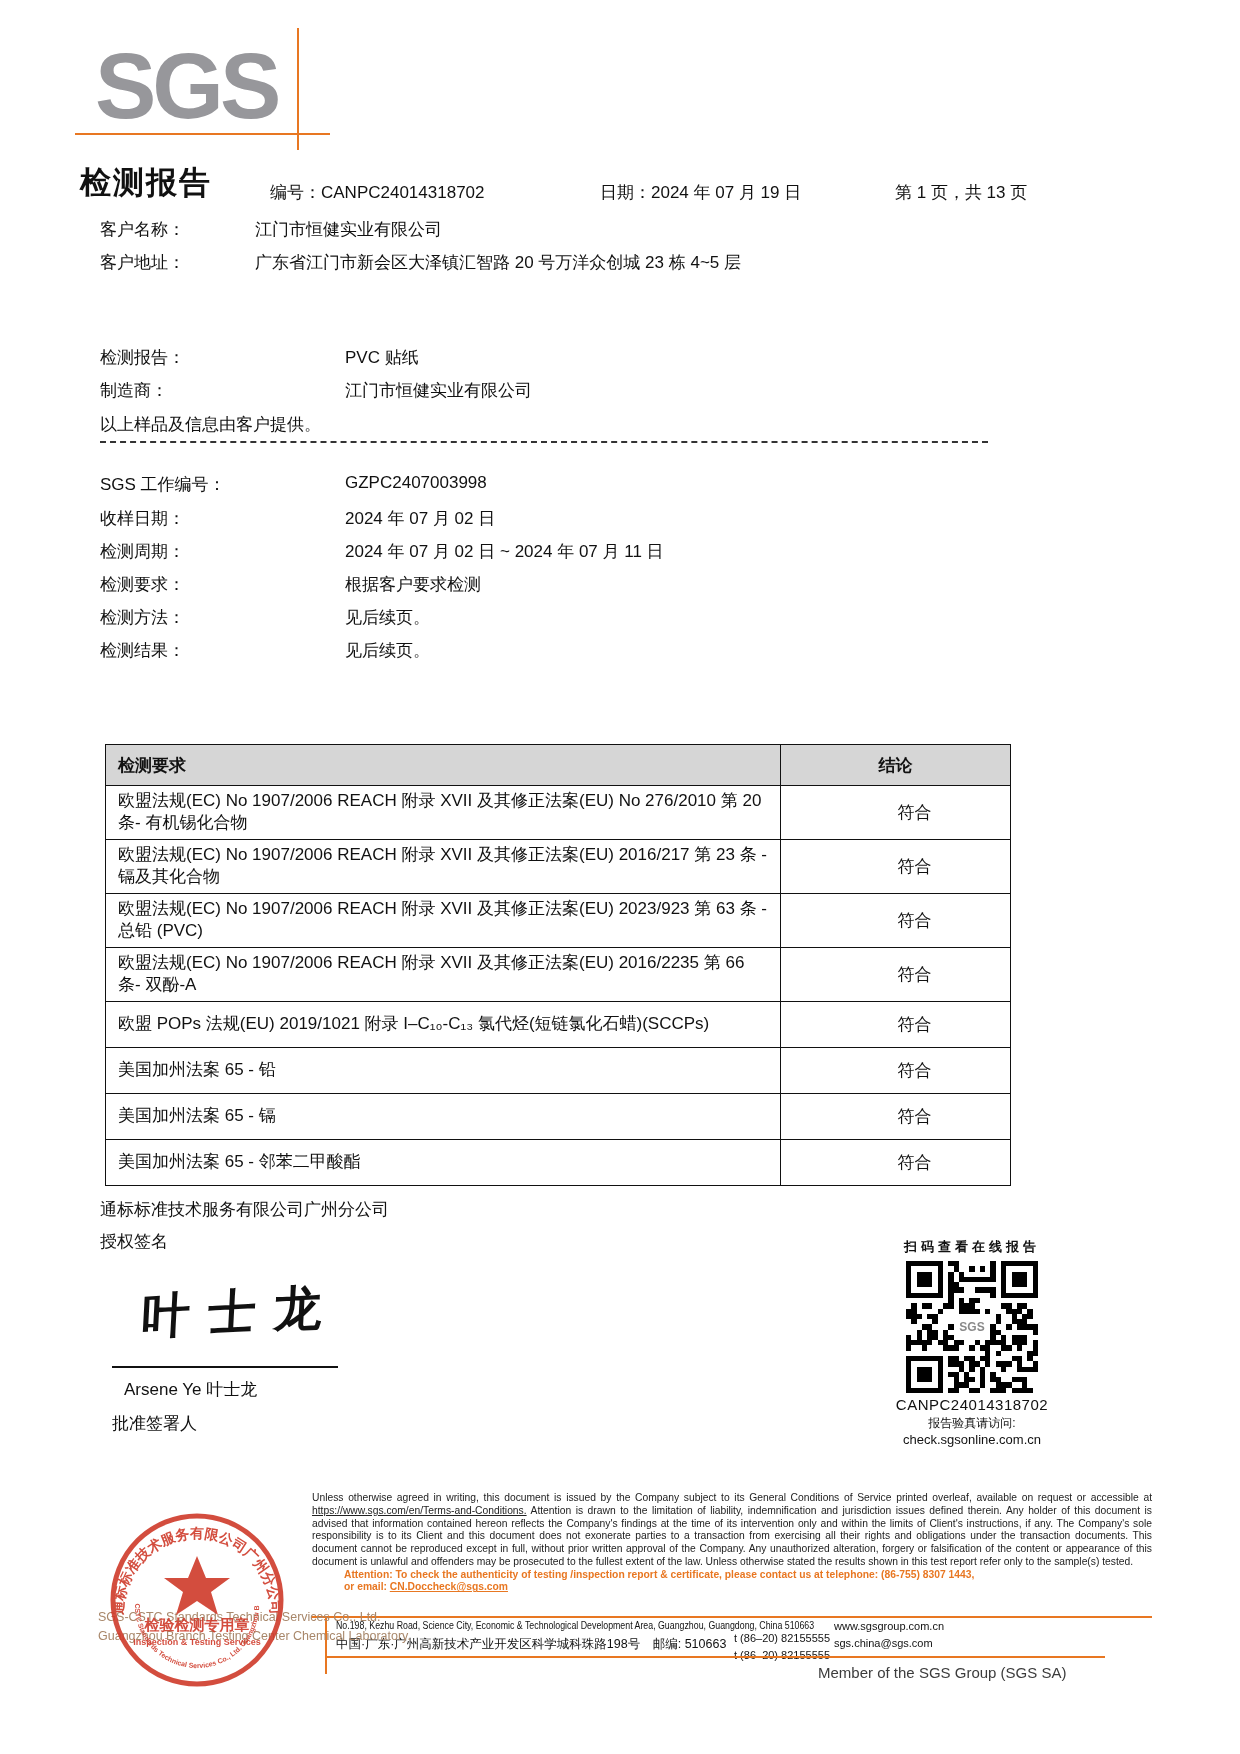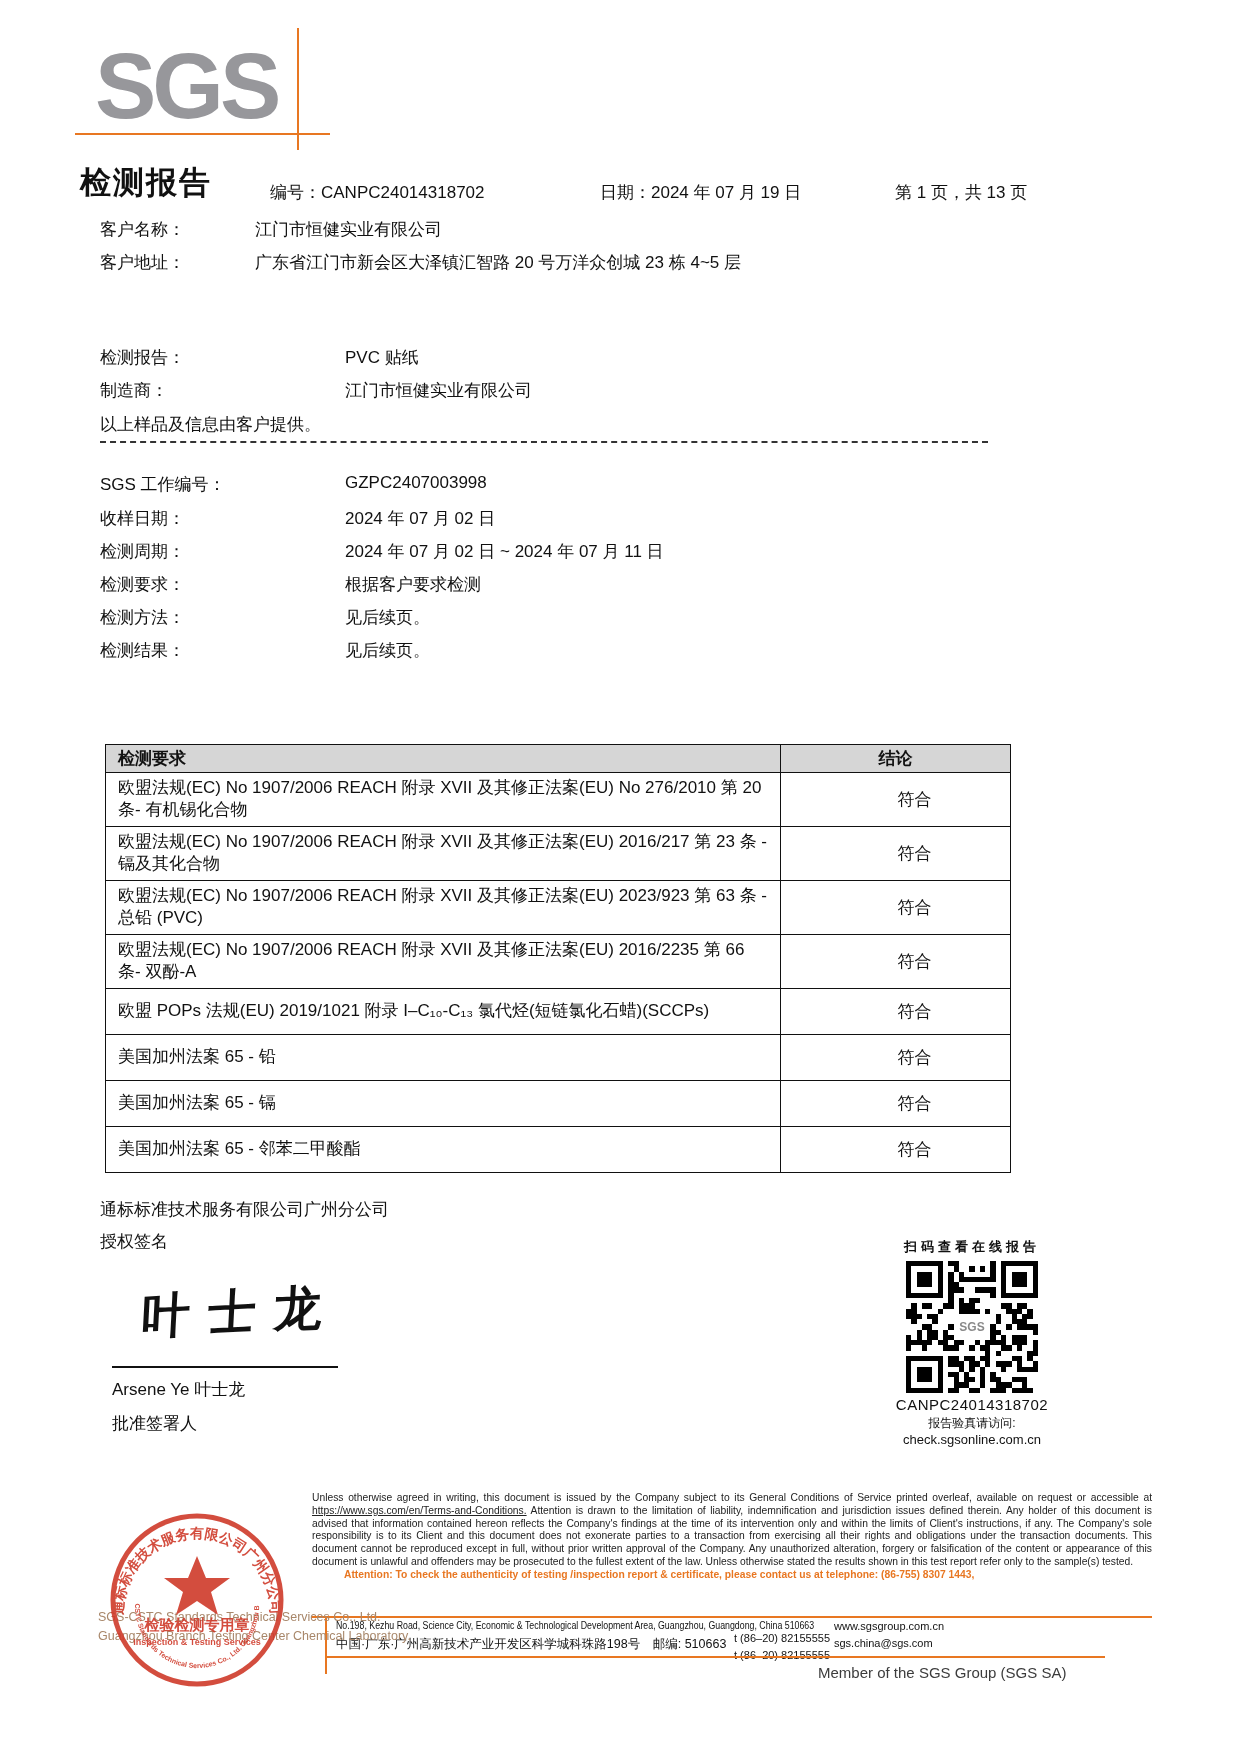--- a/index.html
+++ b/index.html
@@ -27,33 +27,33 @@
   .val-b { position:absolute; left:245px; }
 
   .note-line { position:absolute; left:100px; top:413px; font-size:17px; }
   .dash-sep { position:absolute; left:100px; top:441px; width:888px; border-top:2px dashed #333; }
 
   
   .results { position:absolute; left:105px; top:744px; width:905px; border-collapse:collapse; table-layout:fixed; }
   .results th, .results td { border:1px solid #111; font-size:17px; vertical-align:middle; }
   .results col.c1 { width:675px; }
   .results col.c2 { width:230px; }
-  .results th { background:#d6d6d6; font-weight:bold; height:28px; }
+  .results th { background:#d6d6d6; font-weight:bold; height:41px; }
   .results th.h1 { text-align:left; padding:2px 12px; }
   .results th.h2 { text-align:center; }
   .results td.req { padding:4px 12px; line-height:1.32; height:46px; }
   .results td.con { text-align:center;padding-left:38px; }
 
   
   .signoff-company { position:absolute; left:100px; top:1198px; font-size:17px; }
   .signoff-auth    { position:absolute; left:100px; top:1230px; font-size:17px; }
   .signature { position:absolute; left:142px; top:1280px; font-size:48px; font-weight:bold;
                letter-spacing:18px; transform:rotate(-3deg) skewX(-6deg); white-space:nowrap; }
   .sig-line { position:absolute; left:112px; top:1366px; width:226px; height:2px; background:#111; }
-  .signer   { position:absolute; left:112px; top:1378px; font-size:17px; }
+  .signer   { position:absolute; left:124px; top:1378px; font-size:17px; }
   .signer-title { position:absolute; left:112px; top:1412px; font-size:17px; }
 
   
   .qr-block { position:absolute; left:872px; top:1238px; width:200px; text-align:center; }
   .qr-caption { font-size:13px; font-weight:bold; letter-spacing:4px; white-space:nowrap; }
   .qr-box { position:relative; width:132px; height:132px; margin:5px auto 0; }
   .qr-box svg { width:132px; height:132px; display:block; shape-rendering:crispEdges; }
   .qr-center { position:absolute; left:50%; top:50%; transform:translate(-50%,-50%); background:#fff;
                padding:1px 4px; font-size:12px; font-weight:bold; color:#8a8a8a; }
   .qr-number { margin-top:3px; font-size:15px; letter-spacing:0.5px; }
@@ -431,20 +431,21 @@
       <textPath href="#arcBottom" startOffset="50%" text-anchor="middle">SGS-CSTC Standards Technical Services Co., Ltd. Guangzhou Branch</textPath>
     </text>
     <text x="92" y="122" font-size="15" font-weight="bold" fill="#cf3a2a" text-anchor="middle">检验检测专用章</text>
     <text x="92" y="137" font-size="9" font-weight="bold" fill="#cf3a2a" text-anchor="middle">Inspection &amp; Testing Services</text>
   </svg>
 
   <div class="disclaimer">
     <span>Unless otherwise agreed in writing, this document is issued by the Company subject to its General Conditions of Service printed overleaf, available on request or accessible at </span><a>https://www.sgs.com/en/Terms-and-Conditions.</a><span> Attention is drawn to the limitation of liability, indemnification and jurisdiction issues defined therein. Any holder of this document is advised that information contained hereon reflects the Company's findings at the time of its intervention only and within the limits of Client's instructions, if any. The Company's sole responsibility is to its Client and this document does not exonerate parties to a transaction from exercising all their rights and obligations under the transaction documents. This document cannot be reproduced except in full, without prior written approval of the Company. Any unauthorized alteration, forgery or falsification of the content or appearance of this document is unlawful and offenders may be prosecuted to the fullest extent of the law. Unless otherwise stated the results shown in this test report refer only to the sample(s) tested.</span>
     <div class="attn">
       <div>Attention: To check the authenticity of testing /inspection report &amp; certificate, please contact us at telephone: (86-755) 8307 1443,</div>
+      <div><span>or email: </span><a>CN.Doccheck@sgs.com</a></div>
     </div>
   </div>
 
   <div class="hr-orange-top"></div>
   <div class="v-orange"></div>
 
   <div class="addr-row addr-en">
     <span class="addr-text">No.198, Kezhu Road, Science City, Economic &amp; Technological Development Area, Guangzhou, Guangdong, China 510663</span>
     <span class="addr-phone">t (86–20) 82155555</span>
     <span class="addr-link">www.sgsgroup.com.cn</span>

